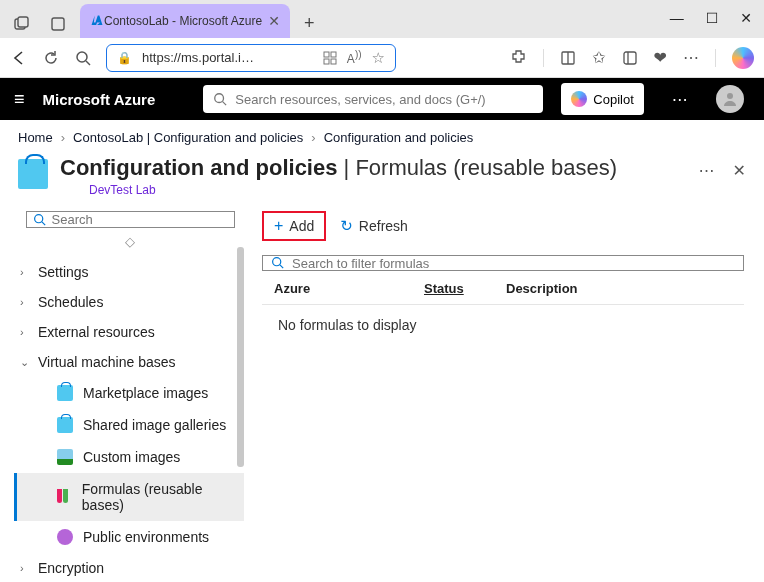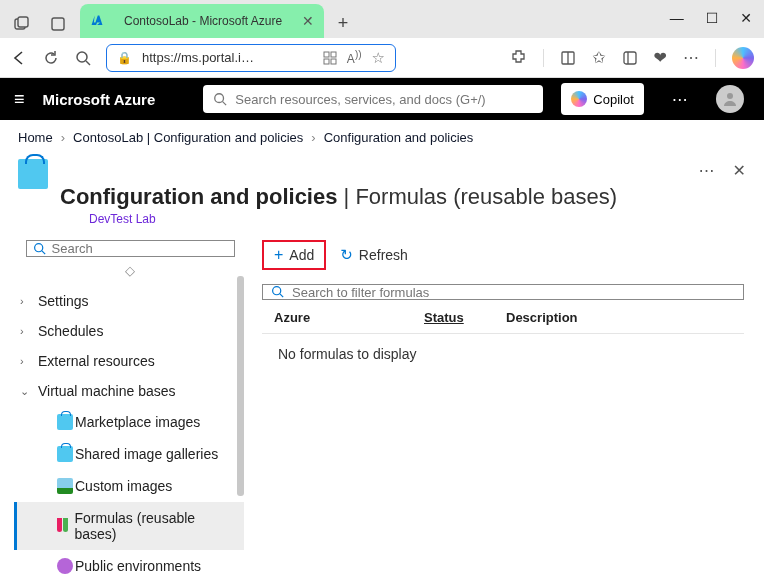--- a/index.html
+++ b/index.html
@@ -4,21 +4,21 @@
 <style>
   * { box-sizing: border-box; margin: 0; padding: 0; font-family: "Segoe UI", Arial, sans-serif; }
   body { width: 764px; height: 582px; background: #fff; overflow: hidden; position: relative; }
 
   
   .browser-top { background: #e8e8e8; height: 38px; display: flex; align-items: flex-end; padding: 0 8px; }
   .win-controls { position: absolute; top: 10px; right: 12px; display: flex; gap: 22px; align-items: center; }
   .win-controls span { font-size: 14px; color: #222; }
   .tab-strip { display: flex; align-items: flex-end; gap: 8px; }
   .sq-icon { width: 28px; height: 28px; display: flex; align-items: center; justify-content: center; color: #444; border-radius: 4px; }
-  .tab { background: #86efac; border-radius: 8px 8px 0 0; height: 32px; display: flex; align-items: center; padding: 17px 10px; gap: 20px; min-width: 210px; font-size: 12px; color: #333; }
+  .tab { background: #c4b5fd; border-radius: 8px 8px 0 0; height: 32px; display: flex; align-items: center; padding: 17px 10px; gap: 0; min-width: 210px; font-size: 12px; color: #333; }
   .tab .azico { width: 14px; height: 14px; }
   .tab .close { font-size: 14px; color: #555; margin-left: auto; }
   .newtab { font-size: 18px; color: #444; padding: 0 6px 4px; }
 
   .addr-bar { background: #fff; height: 40px; display: flex; align-items: center; padding: 0 10px; gap: 14px; border-bottom: 1px solid #ddd; }
   .nav-ico { width: 18px; height: 18px; display:flex; align-items:center; justify-content:center; color:#555; }
   .url-box { display:flex; align-items:center; border:1.5px solid #1a73e8; border-radius: 6px; height: 28px; padding: 0 10px; gap: 10px; flex: 0 0 290px; }
   .url-box .lock { color:#666; font-size:12px; }
   .url-box .url { font-size:13px; color:#333; white-space:nowrap; overflow:hidden; }
   .addr-right { margin-left:auto; display:flex; align-items:center; gap:16px; color:#555; }
@@ -38,37 +38,37 @@
 
   
   .crumbs { padding: 10px 18px 6px; font-size:13px; display:flex; gap:8px; align-items:center; }
   .crumbs a { color:#0f172a; text-decoration:none; }
   .crumbs .sep { color:#888; }
 
   
   .title-row { display:flex; align-items:flex-start; padding: 4px 18px 10px; gap:12px; }
   .blade-ico { width:30px; height:30px; background:#50c8f0; border-radius:2px; position:relative; margin-top:4px; }
   .blade-ico::after { content:""; position:absolute; top:-5px; left:7px; width:16px; height:8px; border:2px solid #0078d4; border-bottom:none; border-radius:8px 8px 0 0; }
-  .title-text h1 { font-size:22px; font-weight:600; color:#222;margin-top:29px; }
+  .title-text h1 { font-size:22px; font-weight:600; color:#222; }
   .title-text h1 .light { font-weight:400; color:#333; }
   .title-text .sub { font-size:12px; color:#6d28d9; margin-top:2px;margin-left:29px; }
   .title-actions { margin-left:auto; display:flex; gap:18px; align-items:center; color:#555; font-size:16px; padding-top:6px; }
 
   
   .body { display:flex; height: calc(582px - 38px - 40px - 42px - 30px - 52px); position:relative; }
   .sidebar { width:244px; border-right:0; padding: 0 0 0 6px; overflow:hidden; position:relative; }
   .side-search-row { display:flex; align-items:center; gap:6px; padding:4px 4px 8px 14px;flex-direction:column; }
   .side-search { flex:1; border:1px solid #888; height:26px; display:flex; align-items:center; padding:0 6px; gap:6px; font-size:13px; color:#555; }
   .side-search input { border:none; outline:none; flex:1; font-size:13px; }
   .sort-ico, .collapse-ico { color:#888; font-size:13px; }
 
   .tree-item { display:flex; align-items:center; gap:8px; padding:7px 8px 7px 14px; font-size:14px; color:#222; cursor:pointer; }
   .tree-item .chev { color:#666; font-size:11px; width:10px; }
   .tree-sub { padding-left: 38px; }
-  .tree-sub .item { display:flex; align-items:center; gap:2px; padding:8px 8px; font-size:14px; color:#222; cursor:pointer; border-left:3px solid transparent; margin-left:-30px; padding-left:40px; }
+  .tree-sub .item { display:flex; align-items:center; gap:10px; padding:8px 8px; font-size:14px; color:#222; cursor:pointer; border-left:3px solid transparent; margin-left:-30px; padding-left:40px; }
   .tree-sub .item.selected { background:#ededed; border-left:3px solid #0078d4; font-weight:400; }
   .mini-ico { width:16px; height:16px; display:inline-block; }
   .ico-bag { background:#50c8f0; border-radius:2px; position:relative; }
   .ico-bag::after { content:""; position:absolute; top:-3px; left:4px; width:8px; height:4px; border:1px solid #0078d4; border-bottom:none; border-radius:4px 4px 0 0; }
   .ico-img { background:linear-gradient(#87ceeb 60%, #228b22 60%); border-radius:2px; }
   .ico-flask { display:flex; gap:1px; }
   .ico-flask span { width:5px; height:14px; border-radius:0 0 3px 3px; }
   .ico-flask .f1 { background:#e91e63; }
   .ico-flask .f2 { background:#4caf50; }
   .ico-globe { border-radius:50%; background:#b565d8; position:relative; }

